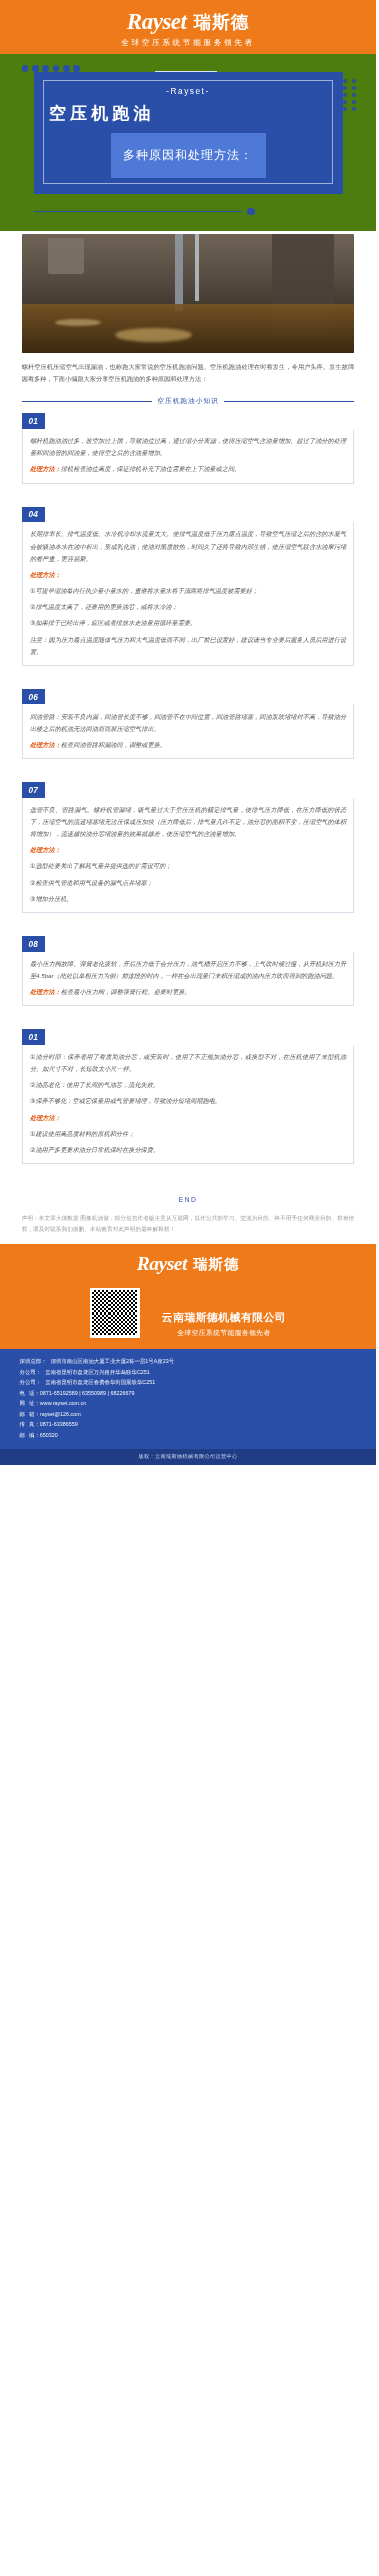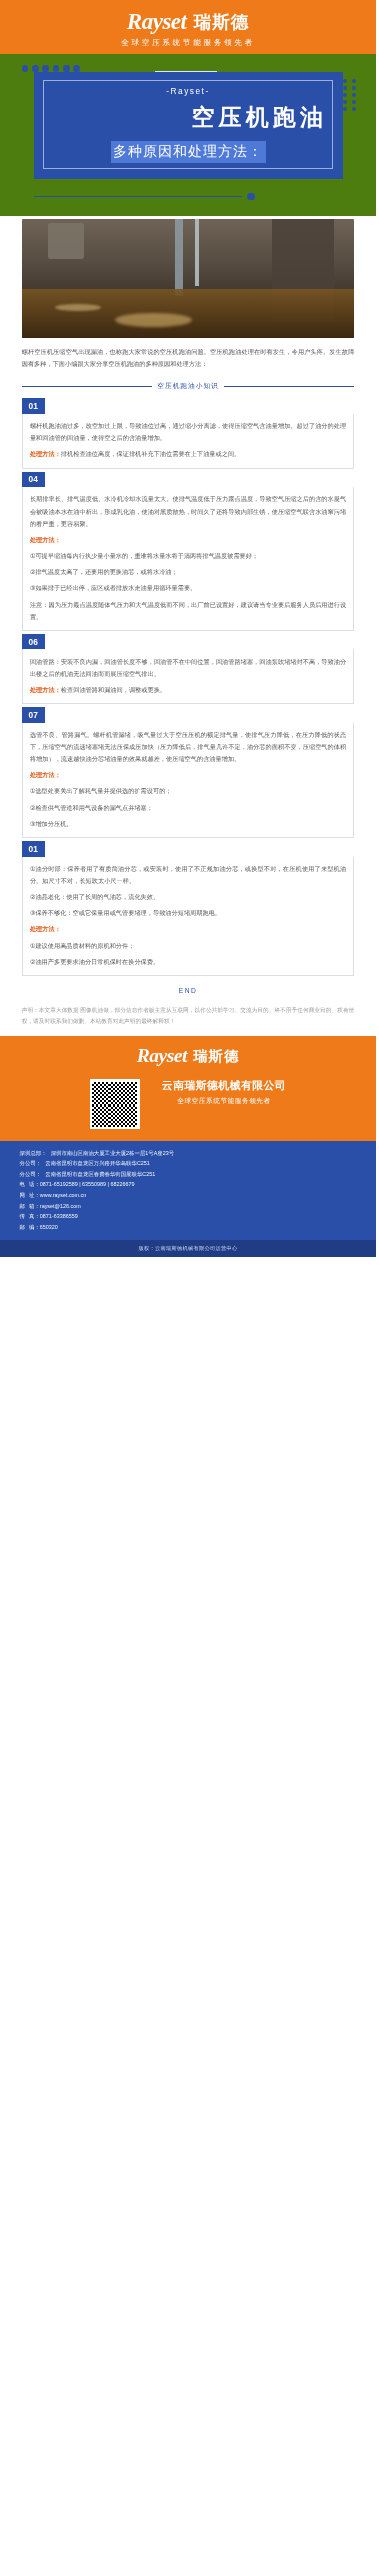--- a/index.html
+++ b/index.html
@@ -89,37 +89,37 @@
   }
   .hero-pre {
     text-align: center;
     color: #ffffff;
     font-size: 8.3px;
     letter-spacing: 1.5px;
     margin-bottom: 6.2px;
     position: relative;
   }
   .hero-title {
-    text-align: right;
-    color: #ffffff;
-    font-size: 23px;
+    text-align: left;
+    color: #ffffff;
+    font-size: 17px;
     font-weight: bold;
     letter-spacing: 4.1px;
     margin: 2.1px 0 8.3px 0;
     position: relative;
   }
   .hero-badge {
     margin: 0 auto;
     width: 155px;
     background: #4f79d6;
     color: #ffffff;
-    font-size: 14px;
+    font-size: 12px;
     letter-spacing: 1px;
     text-align: center;
-    padding: 2px 0;
+    padding: 14px 0;
     position: relative;
   }
   .hero-rule {
     margin: 14.4px auto 0 auto;
     width: 309px;
     display: flex;
     align-items: center;
   }
   .hero-rule .line { flex: 1; height: 1.5px; background: #2a4fa8; }
   .hero-rule .knob { width: 7.2px; height: 7.2px; border-radius: 50%; background: #2a4fa8; margin-left: 5.2px;}
@@ -174,21 +174,21 @@
     display: flex; align-items: center; justify-content: center;
     gap: 5.2px;
   }
   .sec-title .bar { height: 1px; background: #2a4fa8; flex: 1; }
   .sec-title .txt {
     color: #2a4fa8; font-size: 6.7px; letter-spacing: 1px; white-space: nowrap;
   }
 
   
   .blocks { padding: 5.2px 21.7px 0 21.7px; }
-  .block { margin-bottom: 3px; }
+  .block { margin-bottom: 23px; font-style: italic; }
   .num {
     width: 23px; height: 15.5px;
     background: #2a4fa8;
     color: #fff;
     font-size: 8.3px;
     font-weight: bold;
     display: flex; align-items: center; justify-content: center;
     font-family: "Liberation Sans", sans-serif;
   }
   .card {
@@ -233,21 +233,21 @@
   }
   .footer-orange .logo-row {
     display: flex; align-items: center; justify-content: center; gap: 6.2px;
   }
   .footer-orange .logo-mark { font-size: 19.6px; }
   .footer-orange .logo-cn { font-size: 14.4px; }
 
   .footer-qr {
     background: #ef7a1a;
     display: flex;
-    align-items: flex-start;
+    align-items: flex-end;
     justify-content: center;
     gap: 22px;
     padding: 5.2px 0 11.3px 0;
   }
   .footer-qr .txts { text-align: center; color: #fff; }
   .footer-qr .company { font-size: 10.8px; font-weight: bold; letter-spacing: 0.5px; }
   .footer-qr .slogan { font-size: 6.7px; margin-top: 4.1px; letter-spacing: 0.5px; }
   .qr {
     width: 50px; height: 50px; background: #fff; padding: 2.6px;
   }
@@ -394,20 +394,29 @@
         <p>选管不良、管路漏气。螺杆机管漏堵，吸气量过大于空压压机的额定排气量，使排气压力降低，在压力降低的状态下，压缩空气的流速堵塞堵无法压保成压加快（压力降低后，排气量几许不定，油分芯的面积不变，压缩空气的体积将增加），流速越快油分芯堵油量的效果就越差，使压缩空气的含油量增加。</p>
         <p>
           <span class="sol">处理方法：</span>
         </p>
         <p class="sub-line">①选型处要关出了解耗气量并提供选的扩需设可的；</p>
         <p class="sub-line">②检查供气管道和用气设备的漏气点并堵塞；</p>
         <p class="sub-line">③增加分压机。</p>
       </div>
     </div>
 
+    <div class="block">
+      <div class="num">08</div>
+      <div class="card">
+        <p>最小压力阀故障。弹簧老化疲软，开后压力低于会分压力，油气桶开启压力不够，上气吹时候过慢，从开机到压力升至4.5bar（此处以单相压力为例）前这段的时内，一样在会出现量门来积压缩成的油内压力吹而得到的跑油问题。</p>
+        <p>
+          <span class="sol">处理方法：</span><span>检查最小压力阀，调整弹簧行程。必要时更换。</span>
+        </p>
+      </div>
+    </div>
 
     <div class="block">
       <div class="num">01</div>
       <div class="card">
         <p>①油分时部：保养者用了有质简油分芯，或安装时，使用了不正规加油分芯，或换型不对，在压机使用了来型机油分。如尺寸不对，长短吹太小尺一样。</p>
         <p>②油品老化：使用了长周的气油芯，流化失效。</p>
         <p>③保养不够化：空或它保量用或气管要堵理，导致油分短堵周期跑电。</p>
         <p>
           <span class="sol">处理方法：</span>
         </p>

